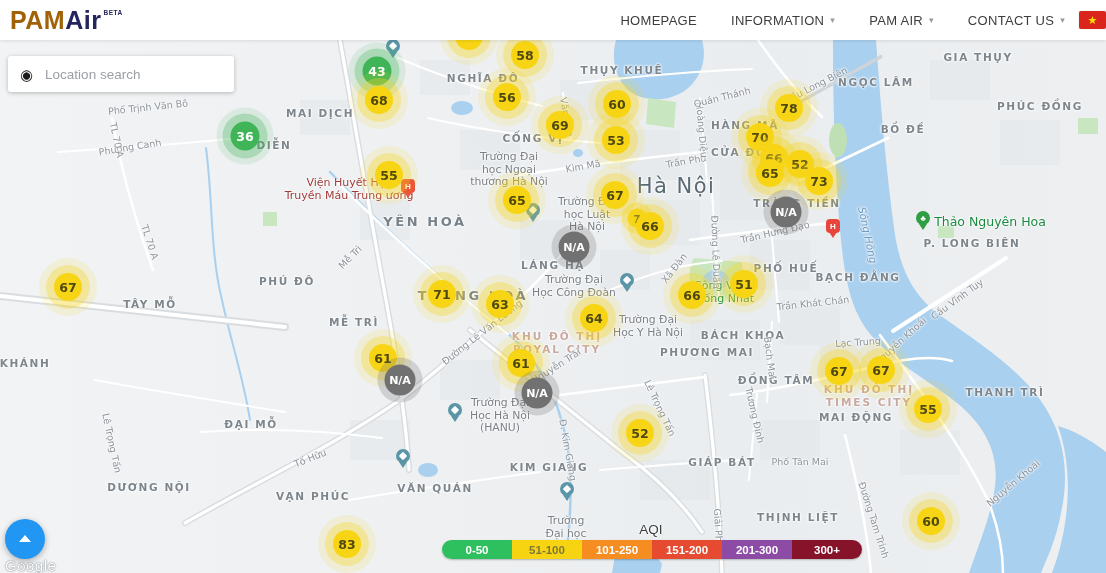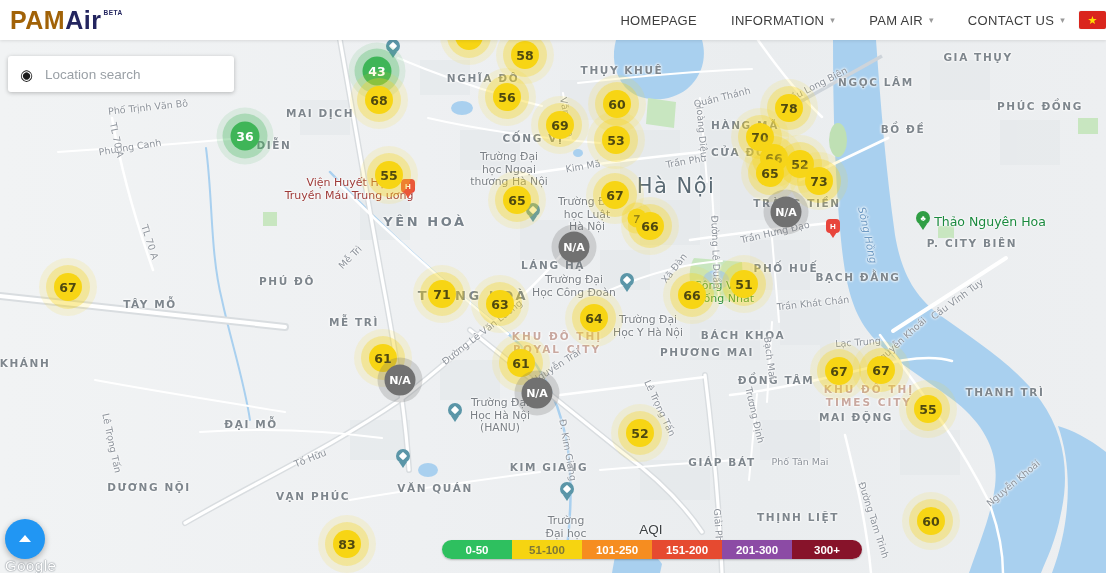--- a/index.html
+++ b/index.html
@@ -193,21 +193,21 @@
       <div class="maplabel d" style="left: 533px; top: 138px; transform: translate(-50%, -50%);">CỐNG VỊ</div>
       <div class="maplabel d" style="left: 745px; top: 125px; transform: translate(-50%, -50%);">HÀNG MÃ</div>
       <div class="maplabel d" style="left: 749px; top: 152px; transform: translate(-50%, -50%);">CỬA ĐÔNG</div>
       <div class="maplabel d" style="left: 876px; top: 82px; transform: translate(-50%, -50%);">NGỌC LÂM</div>
       <div class="maplabel d" style="left: 978px; top: 57px; transform: translate(-50%, -50%);">GIA THỤY</div>
       <div class="maplabel d" style="left: 1040px; top: 106px; transform: translate(-50%, -50%);">PHÚC ĐỒNG</div>
       <div class="maplabel d" style="left: 903px; top: 129px; transform: translate(-50%, -50%);">BỒ ĐỀ</div>
       <div class="maplabel d" style="left: 797px; top: 203px; transform: translate(-50%, -50%);">TRÀNG TIỀN</div>
       <div class="maplabel d" style="left: 858px; top: 277px; transform: translate(-50%, -50%);">BẠCH ĐẰNG</div>
       <div class="maplabel d" style="left: 786px; top: 268px; transform: translate(-50%, -50%);">PHỐ HUẾ</div>
-      <div class="maplabel d" style="left: 972px; top: 243px; transform: translate(-50%, -50%);">P. CITY BIÊN</div>
+      <div class="maplabel d" style="left: 972px; top: 243px; transform: translate(-50%, -50%);">P. LONG BIÊN</div>
       <div class="maplabel d" style="left: 743px; top: 335px; transform: translate(-50%, -50%);">BÁCH KHOA</div>
       <div class="maplabel d" style="left: 707px; top: 352px; transform: translate(-50%, -50%);">PHƯƠNG MAI</div>
       <div class="maplabel d" style="left: 728px; top: 380px; transform: translate(-50%, -50%); margin-left: 48px;">ĐỒNG TÂM</div>
       <div class="maplabel d" style="left: 856px; top: 417px; transform: translate(-50%, -50%);">MAI ĐỘNG</div>
       <div class="maplabel d" style="left: 1005px; top: 392px; transform: translate(-50%, -50%);">THANH TRÌ</div>
       <div class="maplabel d" style="left: 722px; top: 462px; transform: translate(-50%, -50%);">GIÁP BÁT</div>
       <div class="maplabel d" style="left: 798px; top: 517px; transform: translate(-50%, -50%);">THỊNH LIỆT</div>
       <div class="maplabel d" style="left: 549px; top: 467px; transform: translate(-50%, -50%);">KIM GIANG</div>
       <div class="maplabel d" style="left: 435px; top: 488px; transform: translate(-50%, -50%);">VĂN QUÁN</div>
       <div class="maplabel d" style="left: 313px; top: 496px; transform: translate(-50%, -50%);">VẠN PHÚC</div>

